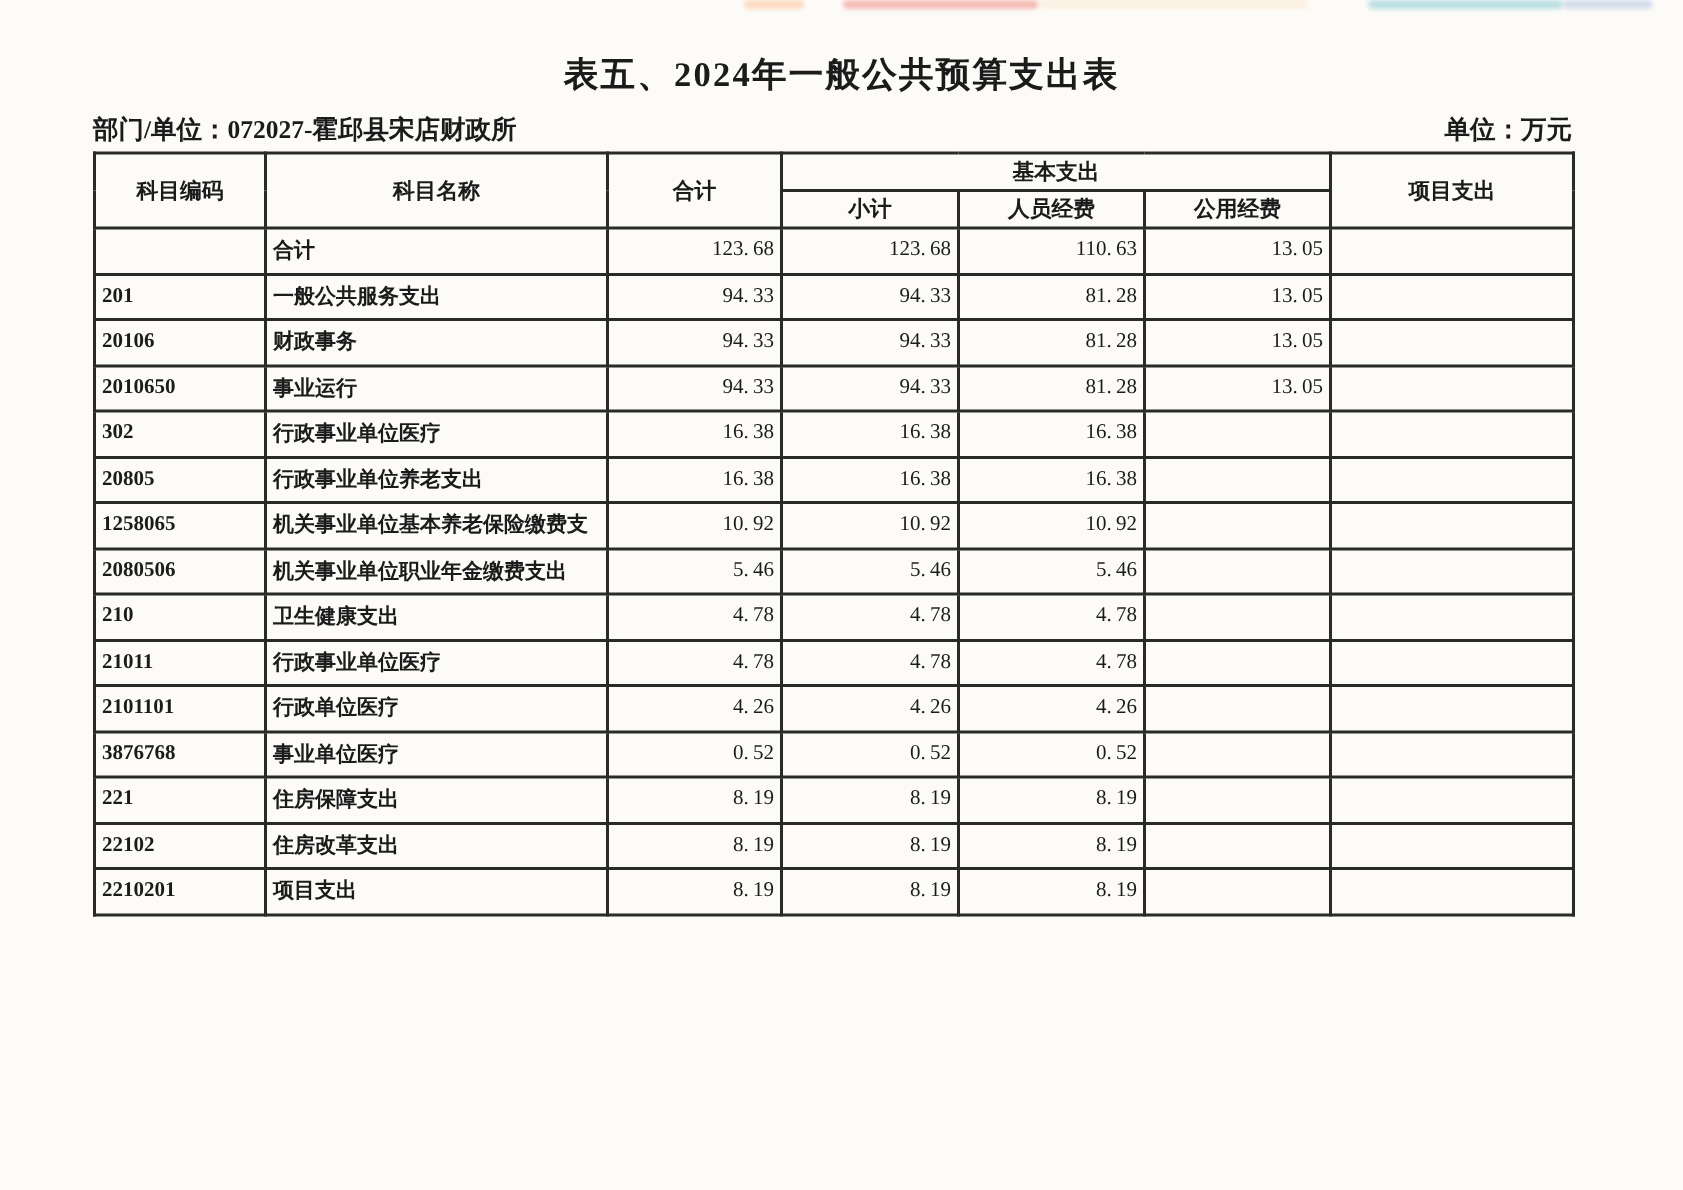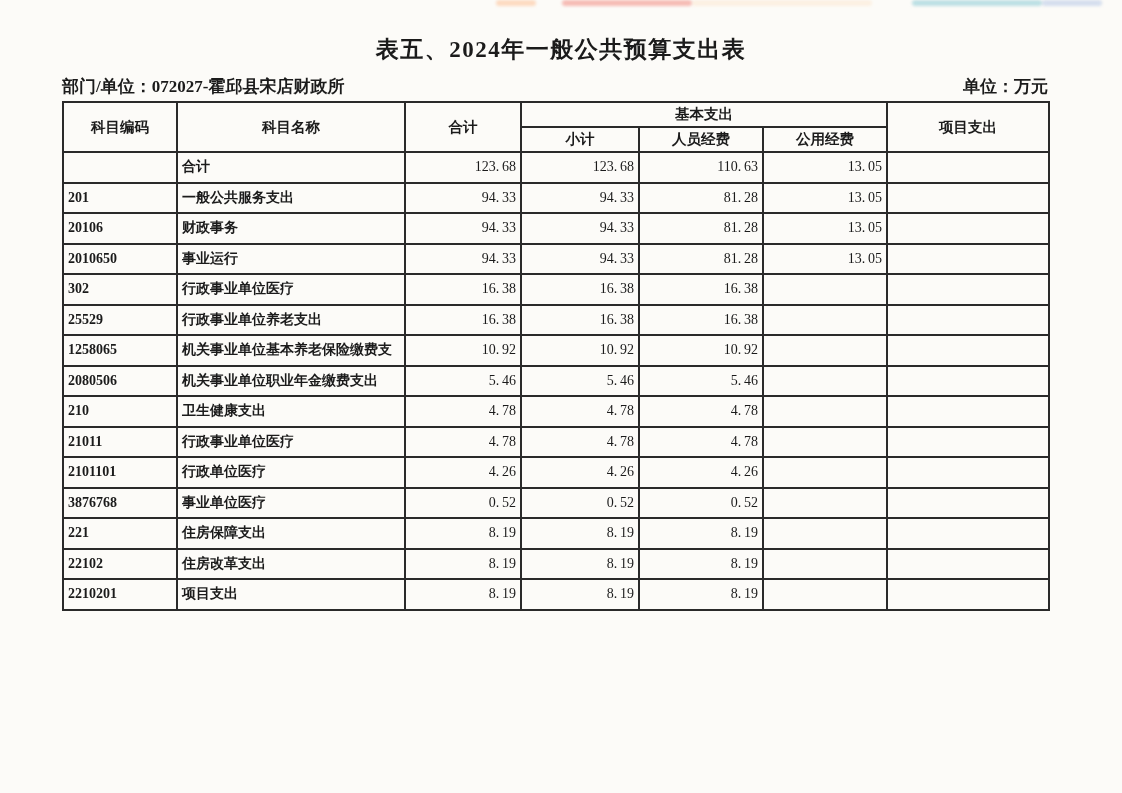--- a/index.html
+++ b/index.html
@@ -164,21 +164,21 @@
         <tr>
           <td class="code lv1">302</td>
           <td class="name lv1">行政事业单位医疗</td>
           <td class="num">16. 38</td>
           <td class="num">16. 38</td>
           <td class="num">16. 38</td>
           <td class="num"></td>
           <td class="num"></td>
         </tr>
         <tr>
-          <td class="code lv2">25529</td>
+          <td class="code lv2">20805</td>
           <td class="name lv2">行政事业单位养老支出</td>
           <td class="num">16. 38</td>
           <td class="num">16. 38</td>
           <td class="num">16. 38</td>
           <td class="num"></td>
           <td class="num"></td>
         </tr>
         <tr>
           <td class="code lv3">1258065</td>
           <td class="name lv3">机关事业单位基本养老保险缴费支</td>

